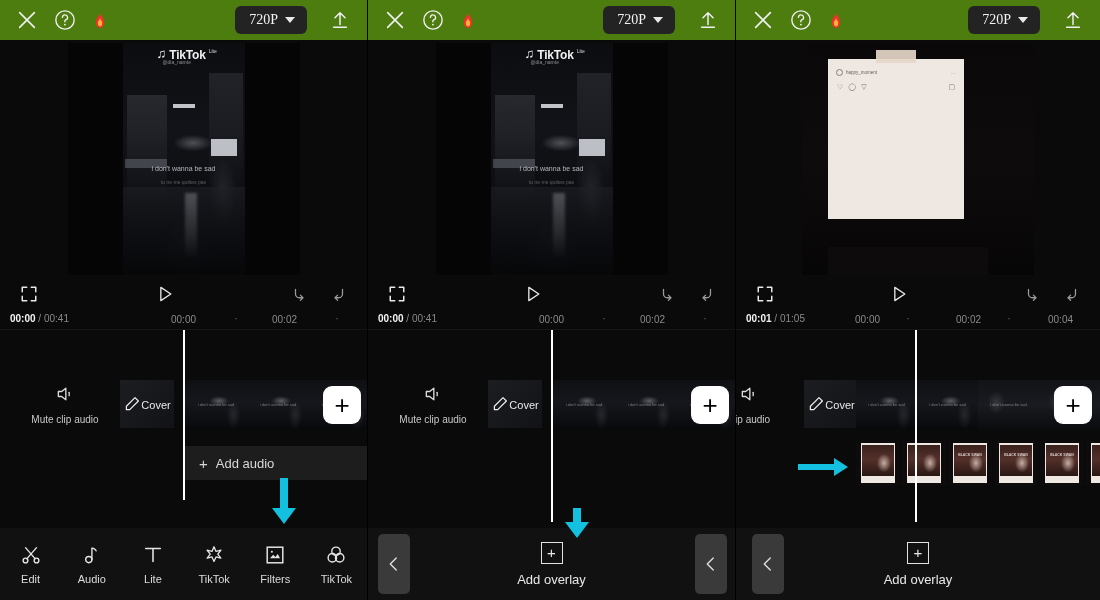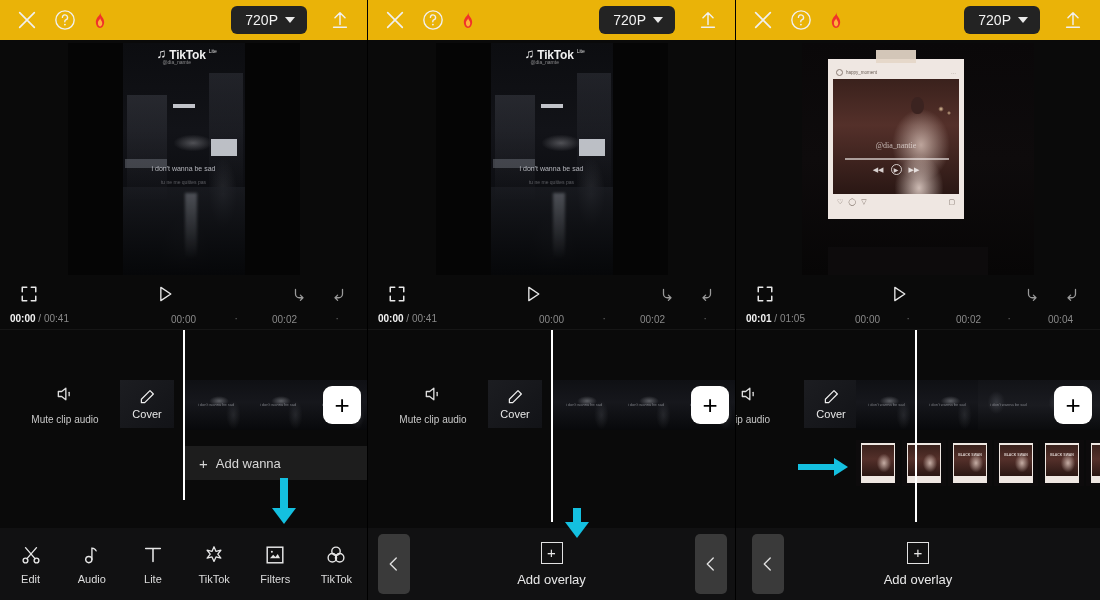--- a/index.html
+++ b/index.html
@@ -17,24 +17,25 @@
     overflow: hidden;
     flex: 0 0 auto;
     border-right: 1px solid #000;
   }
   .panel.p3 { width: 364px; border-right: none; }
 
   
   .hdr {
     position: relative;
     height: 40px;
-    background: #eab308;
+    background: #4d7c0f;
     display: flex;
     align-items: center;
     padding: 16px 16px;
+    font-family: Liberation Serif, serif;
   }
   .hdr .spacer { flex: 1; }
   .ic { display: inline-flex; align-items: center; justify-content: center; }
   .close-ic { width: 22px; height: 22px; margin-right: 16px; }
   .help-ic  { width: 22px; height: 22px; margin-right: 14px; }
   .flame-ic { width: 20px; height: 22px; }
   .res-pill {
     background: #232323;
     color: #f2f2f2;
     font-size: 14px;
@@ -238,21 +239,21 @@
   .ctrl-zone {
     position: absolute; top: 50px; display: flex; align-items: center; gap: 0;
   }
   .mute-btn {
     width: 110px; text-align: center; color: #cfcfcf;
   }
   .mute-btn .lbl { font-size: 10px; margin-top: 6px; color: #c8c8c8; }
   .cover-btn {
     width: 54px; height: 48px;
     background: linear-gradient(135deg,#1c1d21,#121317);
-    display: flex; flex-direction: column; align-items: center; justify-content: center;
+    display: flex; flex-direction: row; align-items: center; justify-content: center;
     color: #e8e8e8;
   }
   .cover-btn .lbl { font-size: 11px; margin-top: 2px; }
 
   .vid-track {
     position: absolute; top: 50px; height: 50px;
     display: flex; overflow: hidden;
   }
   .thumb {
     height: 50px; flex: 0 0 auto;
@@ -505,21 +506,21 @@
               <span class="t-cap">i don't wanna be sad</span>
             </div>
           <div class="thumb" style="width:62px">
               <span class="t-cap">i don't wanna be sad</span>
             </div>
         </div>
         <div class="add-sq" style="left:323px;">+</div>
 
         <div class="add-audio-bar" style="left:185px; top:116px; width:183px;">
           <span class="pl">+</span>
-          <span>Add wanna</span>
+          <span>Add audio</span>
         </div>
       </div>
     </div>
 
     <div class="arrow-down" style="left:272px; bottom:76px;">
       <div class="shaft" style="height:30px"></div>
       <div class="head"></div>
     </div>
 
     <div class="bottombar">
@@ -773,31 +774,20 @@
       <div class="vframe">
         <div class="ig-bg"></div>
         <div class="ig-strip"></div>
         <div class="ig-card">
           <div class="ig-tape"></div>
           <div class="ig-top">
             <span class="ig-av"></span>
             <span class="ig-user">happy_moment</span>
             <span class="ig-dots">⋯</span>
           </div>
-          <div class="ig-photo">
-            <div class="ig-head"></div>
-            <div class="ig-gown"></div>
-            <div class="ig-handle">@dia_nantie</div>
-            <div class="ig-bar"></div>
-            <div class="ig-ctrl">
-              <span>◀◀</span>
-              <span class="ig-play">▶</span>
-              <span>▶▶</span>
-            </div>
-          </div>
           <div class="ig-acts">
             <span>♡</span>
             <span>◯</span>
             <span>▽</span>
             <span class="ig-save">▢</span>
           </div>
         </div>
       </div>
     </div>
 

